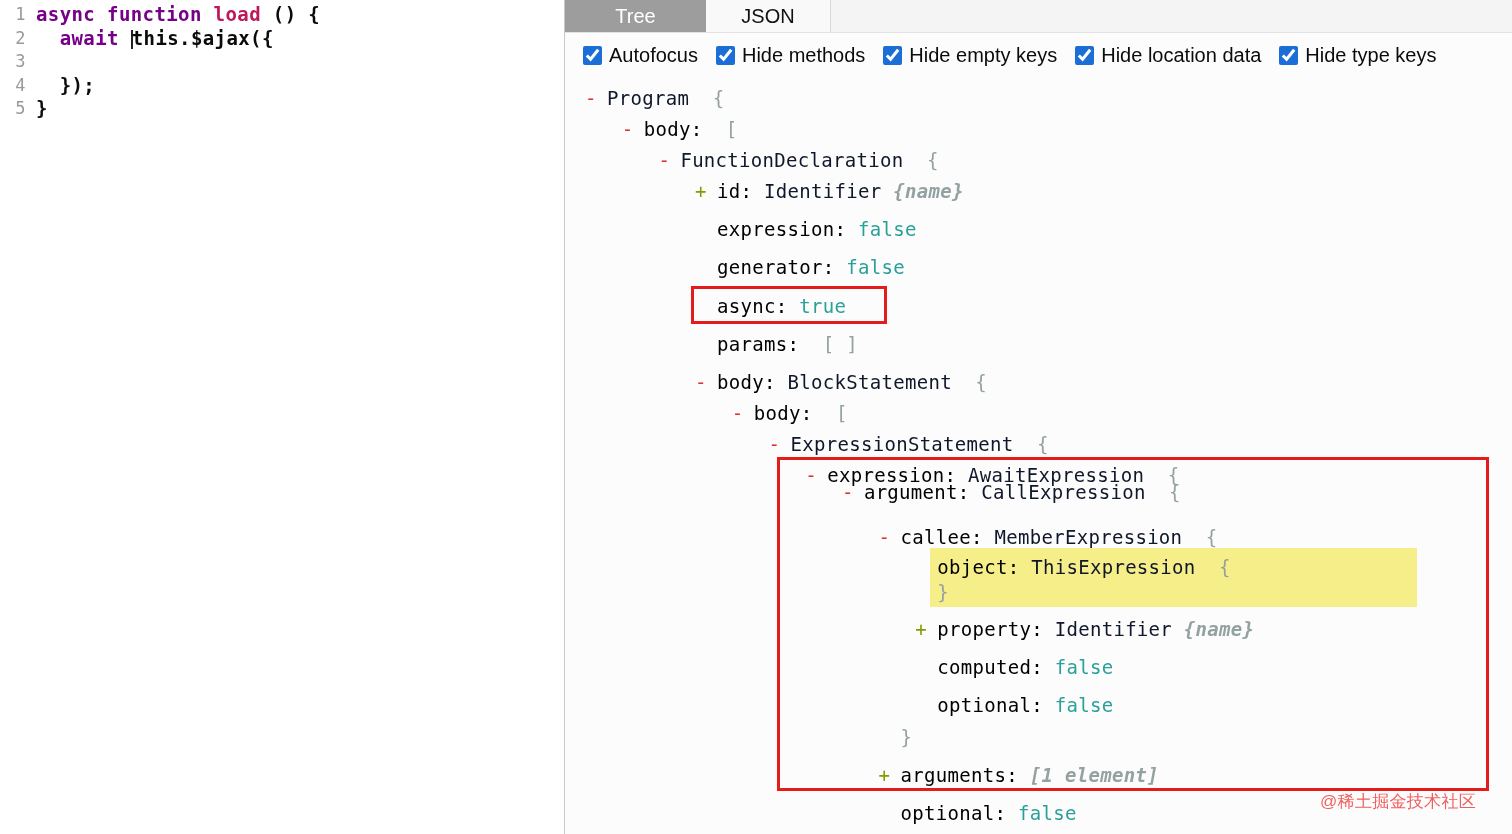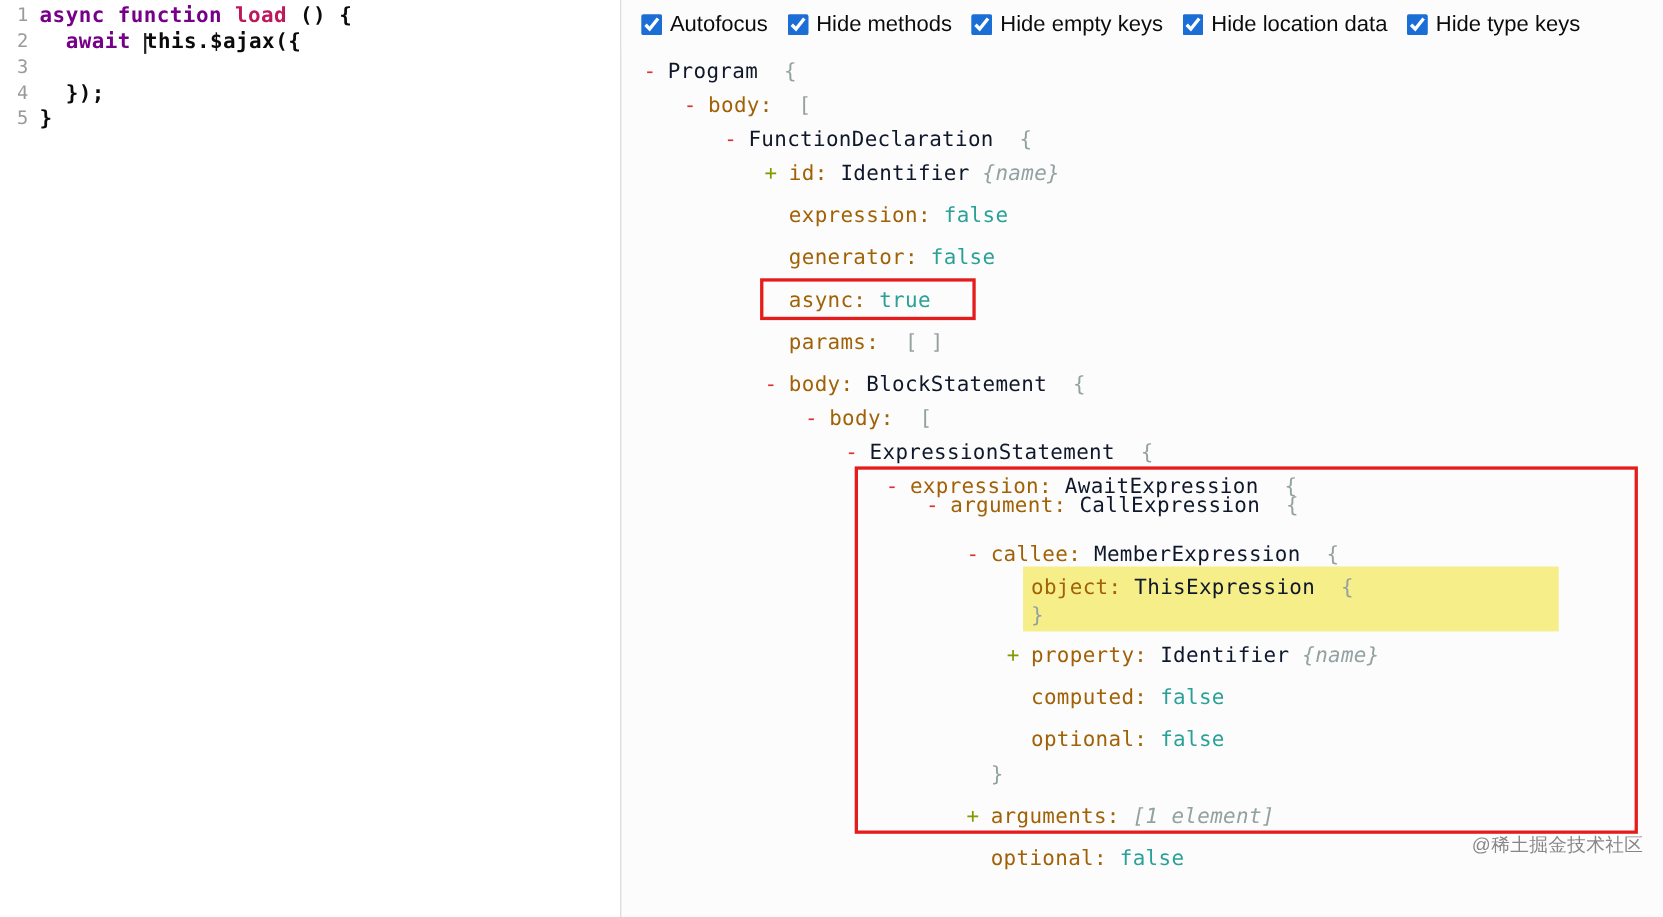--- a/index.html
+++ b/index.html
@@ -29,50 +29,54 @@
 
   .options { height:45px; display:flex; align-items:center; padding-left:18px; gap:18px; font-size:20px; color:#0b0b0b; background:#fcfcfc; white-space:nowrap; overflow:hidden; }
   .opt { display:flex; align-items:center; gap:7px; }
   .opt input { width:19px; height:19px; accent-color:#1b6ed6; }
 
   .tree { position:relative; height:756px; overflow:hidden; font-family:"DejaVu Sans Mono", monospace; font-size:19px; letter-spacing:0.3px; }
   .tree-row { position:absolute; left:0; right:0; height:26px; line-height:26px; white-space:pre; z-index:2; }
   .toggle { display:inline-block; width:22px; }
   .toggle.minus { color:#dc322f; }
   .toggle.plus  { color:#859900; }
-  .part-key   { color:#a16207; }
+  .part-key   { color:#000000; }
   .part-node  { color:#0f172a; }
   .part-value { color:#2aa198; }
   .part-punct { color:#93a1a1; }
-  .part-meta  { color:#93a1a1; font-style:italic; }
+  .part-meta  { color:#93a1a1; font-style:italic;font-weight:bold; }
 
   .hl-yellow { position:absolute; left:365px; top:470px; width:487px; height:59px; background:#f5ee89; z-index:1; }
   .redbox { position:absolute; border:3px solid #e51c1c; z-index:3; pointer-events:none; background:transparent; }
   .box-async { left:126px; top:208px; width:196px; height:38px; }
   .box-expression { left:212px; top:379px; width:712px; height:334px; }
 
-  .watermark { position:absolute; right:18px; top:712px; z-index:4; color:#737373; opacity:0.85; font-family:"Liberation Sans", sans-serif; font-size:17px; }
+  .watermark { position:absolute; right:36px; top:712px; z-index:4; color:#ef4444; opacity:0.85; font-family:"Liberation Sans", sans-serif; font-size:17px; }
 </style>
 </head>
 <body>
 
 <div class="app">
 
   <div class="editor-pane">
     <div id="editor-lines">
         <div class="code-line"><span class="num">1</span><span class="code"><span class="tk-keyword">async</span><span class="tk-plain"> </span><span class="tk-keyword">function</span><span class="tk-plain"> </span><span class="tk-def">load</span><span class="tk-plain"> () {</span></span></div>
         <div class="code-line"><span class="num">2</span><span class="code"><span class="tk-plain">  </span><span class="tk-keyword">await</span><span class="tk-plain"> </span><span class="tk-cursor"></span><span class="tk-plain">this.$ajax({</span></span></div>
         <div class="code-line"><span class="num">3</span></div>
         <div class="code-line"><span class="num">4</span><span class="code"><span class="tk-plain">  });</span></span></div>
         <div class="code-line"><span class="num">5</span><span class="code"><span class="tk-plain">}</span></span></div>
       </div>
   </div>
 
   <div class="ast-pane">
 
+    <div class="tabbar">
+      <div class="tab tab-tree">Tree</div>
+      <div class="tab tab-json">JSON</div>
+    </div>
 
     <div class="options">
       <label class="opt">
         <input type="checkbox" checked="true" style="">
         <span>Autofocus</span>
       </label>
       <label class="opt">
         <input type="checkbox" checked="true" style="">
         <span>Hide methods</span>
       </label>

